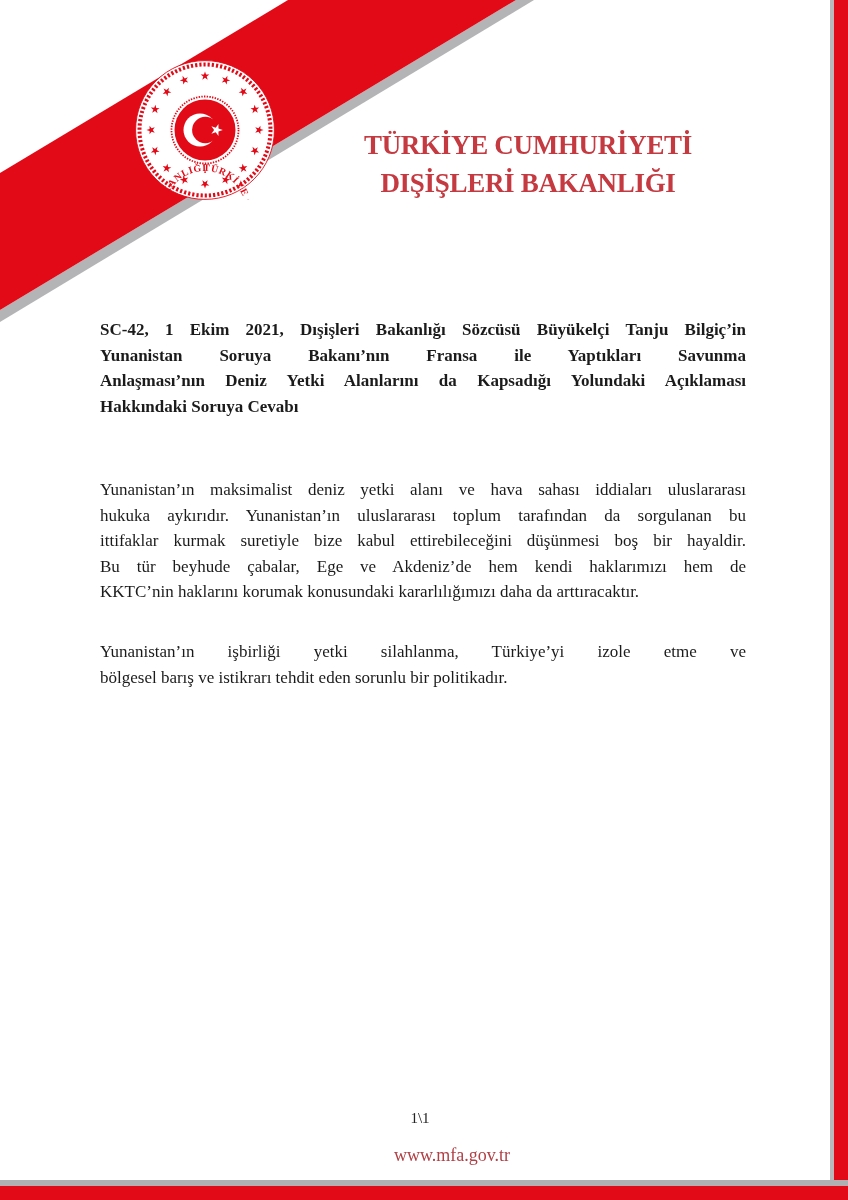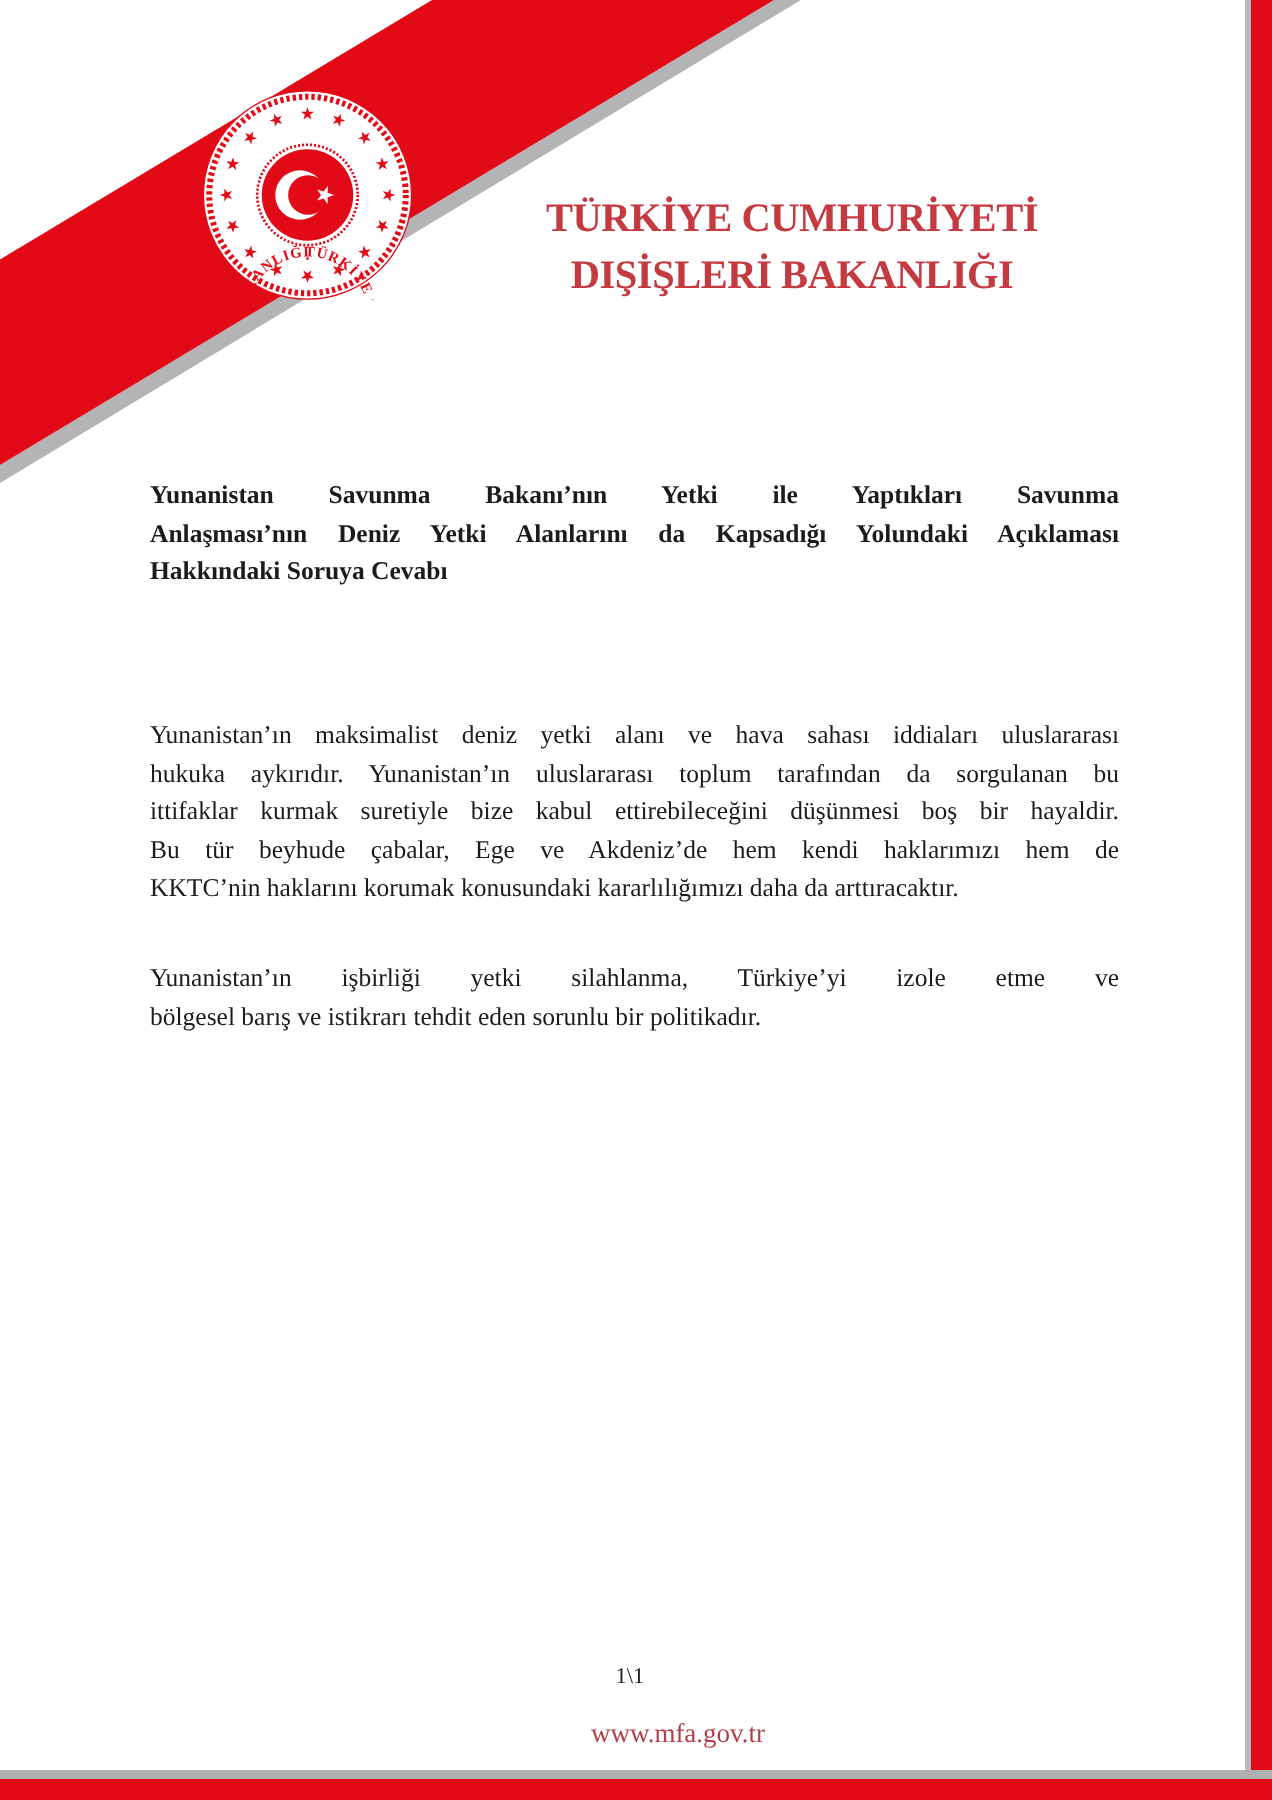--- a/index.html
+++ b/index.html
@@ -87,21 +87,22 @@
       <polygon fill="#ffffff" points="87.8,70 83.45,71.42 83.45,75.99 80.76,72.29 76.4,73.7 79.09,70 76.4,66.3 80.76,67.71 83.45,64.01 83.45,68.58"></polygon>
     </g>
   </svg>
 
   <div class="ministry-name">
     <div>TÜRKİYE CUMHURİYETİ</div>
     <div>DIŞİŞLERİ BAKANLIĞI</div>
   </div>
 
   <div class="textcol doc-title">
-    <div class="tline jl">Yunanistan Savunma Bakanı’nın Yetki ile Yaptıkları Savunma</div>
+    <div class="tline jl">SC-42, 1 Ekim 2021, Dışişleri Bakanlığı Sözcüsü Büyükelçi Tanju Bilgiç’in</div>
+    <div class="tline jl">Yunanistan Soruya Bakanı’nın Fransa ile Yaptıkları Savunma</div>
     <div class="tline jl">Anlaşması’nın Deniz Yetki Alanlarını da Kapsadığı Yolundaki Açıklaması</div>
     <div class="tline ll">Hakkındaki Soruya Cevabı</div>
   </div>
 
   <div id="para1" class="textcol para">
     <div class="tline jl">Yunanistan’ın maksimalist deniz yetki alanı ve hava sahası iddiaları uluslararası</div>
     <div class="tline jl">hukuka aykırıdır. Yunanistan’ın uluslararası toplum tarafından da sorgulanan bu</div>
     <div class="tline jl">ittifaklar kurmak suretiyle bize kabul ettirebileceğini düşünmesi boş bir hayaldir.</div>
     <div class="tline jl">Bu tür beyhude çabalar, Ege ve Akdeniz’de hem kendi haklarımızı hem de</div>
     <div class="tline ll">KKTC’nin haklarını korumak konusundaki kararlılığımızı daha da arttıracaktır.</div>

